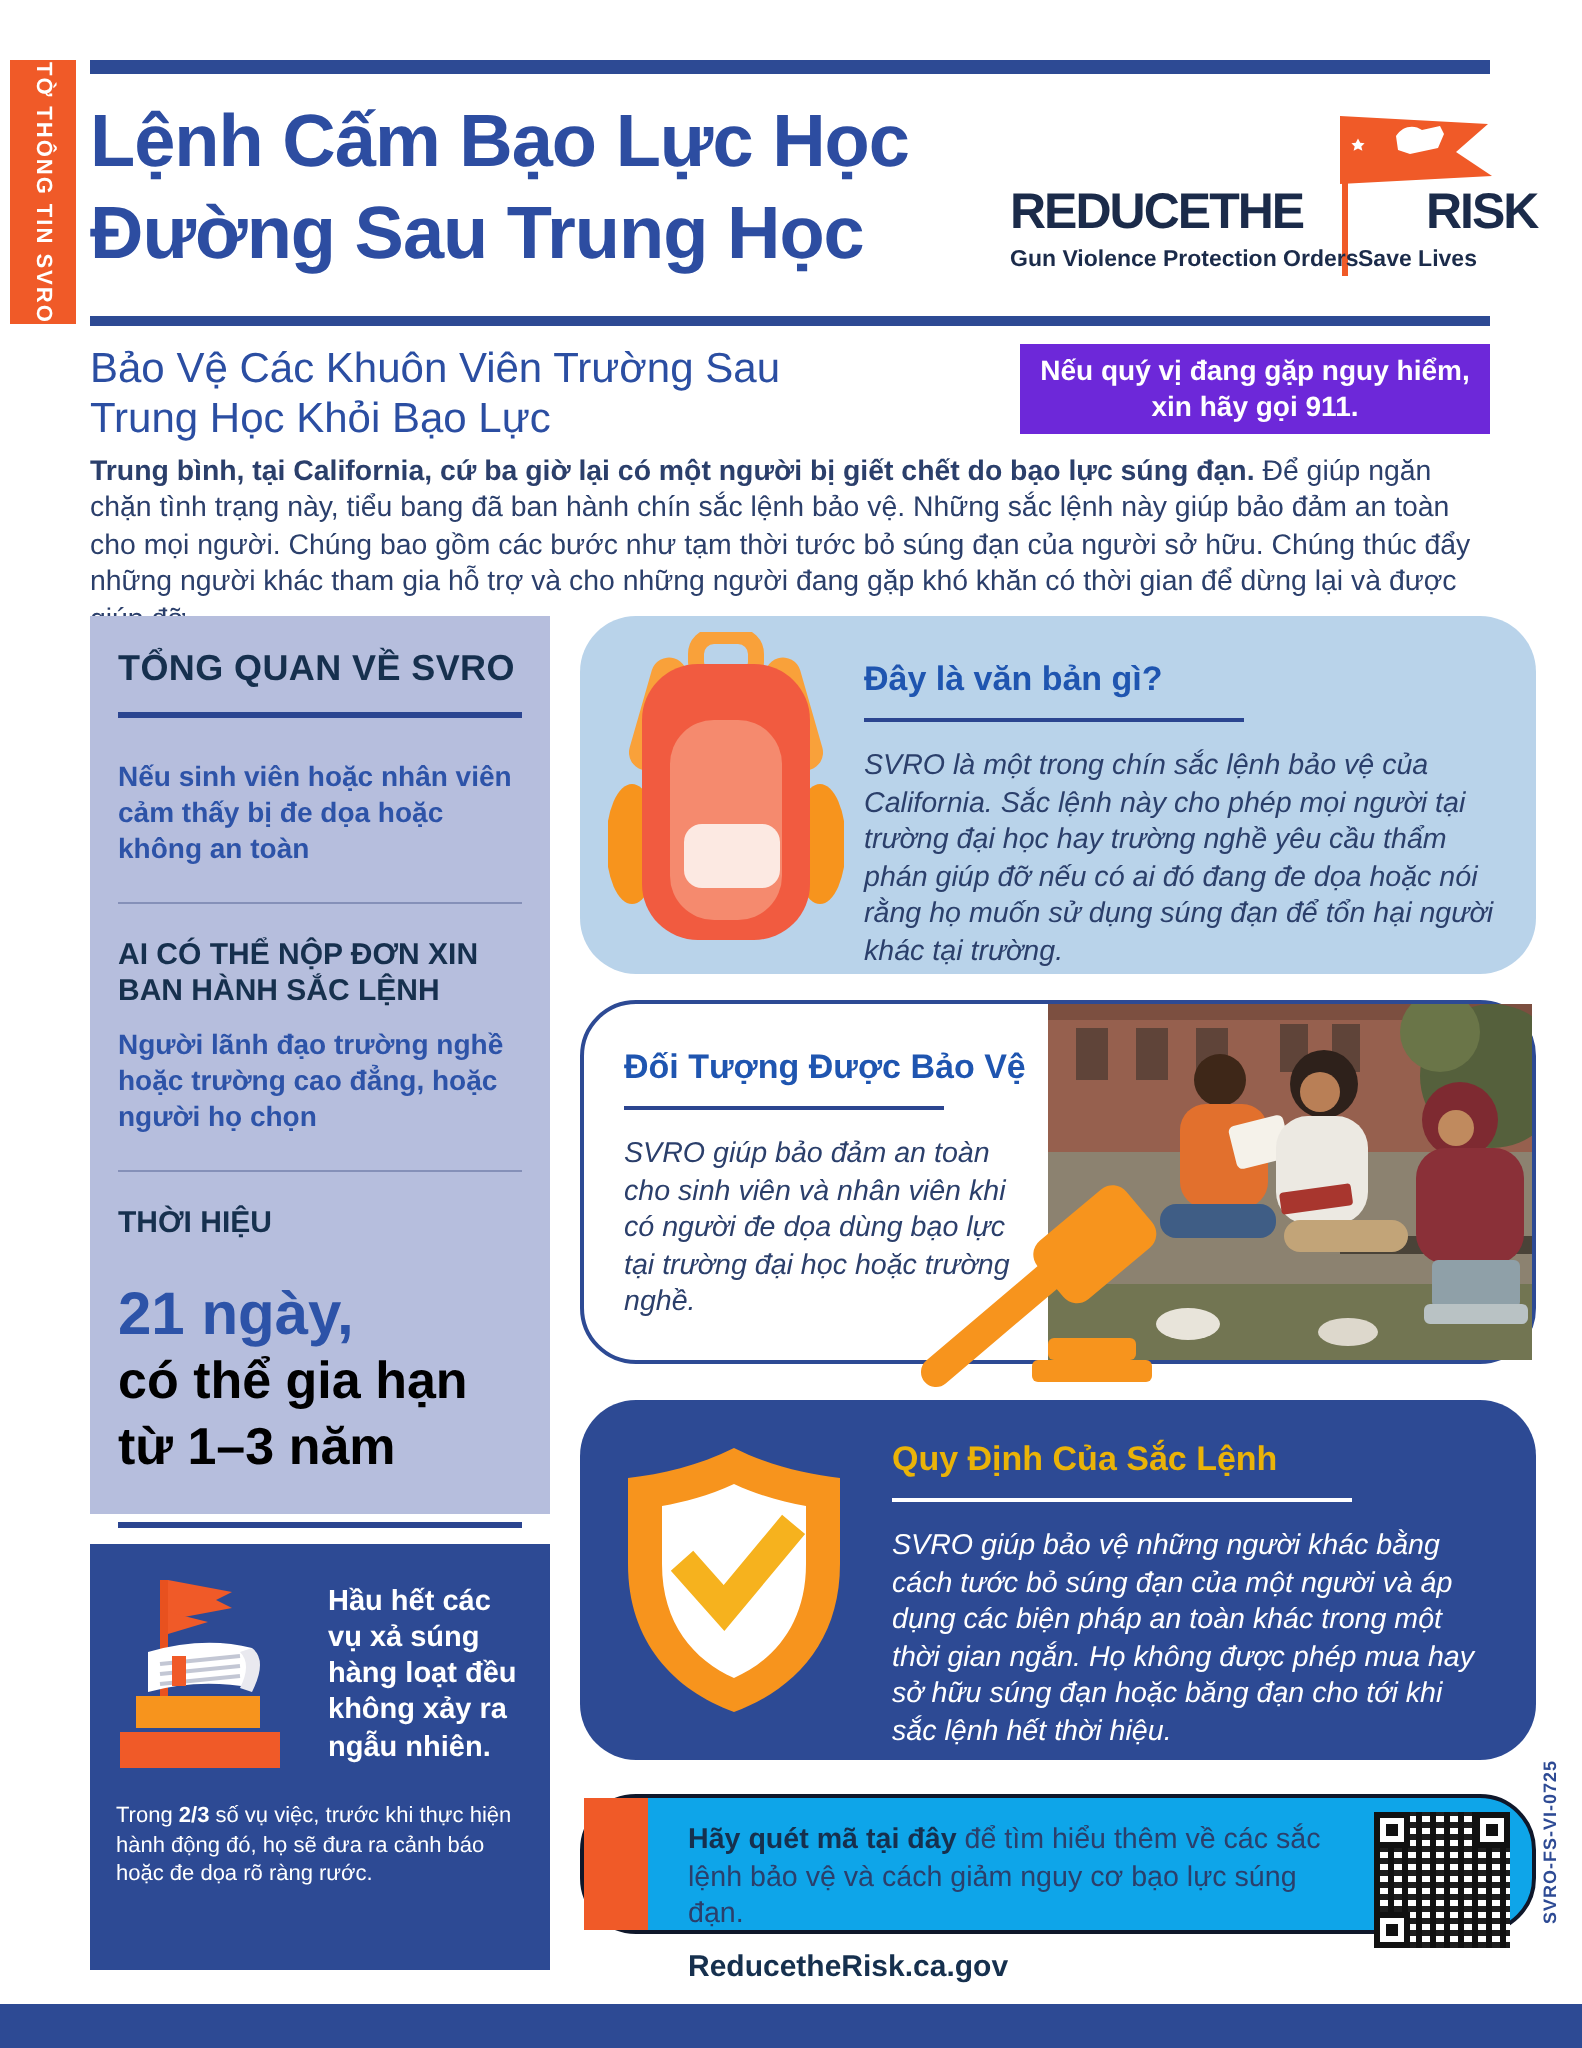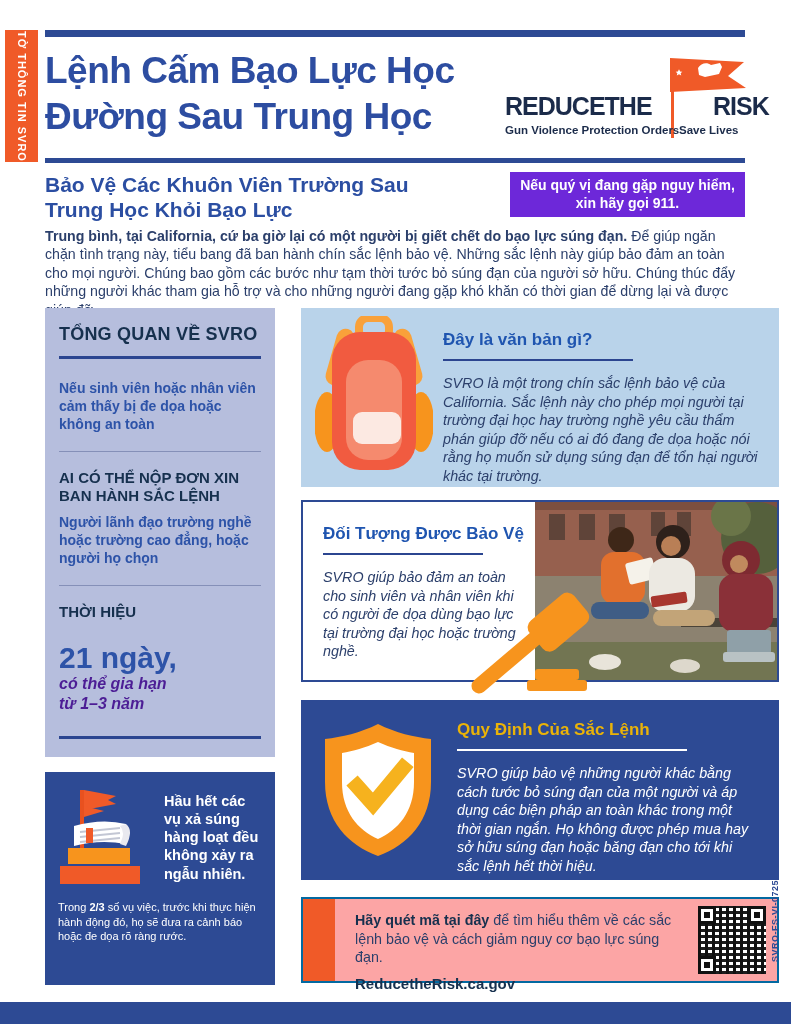--- a/index.html
+++ b/index.html
@@ -21,69 +21,69 @@
   .rule-top { position:absolute; left:45px; top:30px; width:700px; height:7px; background:#2d4a94; }
   .rule-mid { position:absolute; left:45px; top:158px; width:700px; height:5px; background:#2d4a94; }
   .title { position:absolute; left:45px; top:48px; color:#2d4da1; font-weight:800; font-size:37px; line-height:1.25; letter-spacing:-0.5px; }
   .logo { position:absolute; left:505px; top:56px; width:240px; height:86px; }
   .logo .pole { position:absolute; left:166px; top:4px; width:3px; height:78px; background:#f05a28; }
   .logo .flag { position:absolute; left:163px; top:0px; }
   .logo .brand { position:absolute; left:0; top:36px; width:240px; font-weight:800; font-size:25px; color:#1b2b4a; letter-spacing:-1px; white-space:nowrap; }
   .logo .brand .b-risk { position:absolute; left:174px; top:0;margin-left:34px; }
   .logo .tagline { position:absolute; left:0; top:68px; width:240px; font-size:11.5px; font-weight:bold; color:#1b2b4a; white-space:nowrap; }
   .logo .tagline .t-right { position:absolute; left:174px; top:0; }
-  .subtitle { position:absolute; left:45px; top:172px; color:#2b4ea2; font-weight:700; font-size:21px; line-height:1.2; }
+  .subtitle { position:absolute; left:45px; top:172px; color:#2b4ea2; font-weight:400; font-size:21px; line-height:1.2; }
   .emergency {
     position:absolute; left:510px; top:172px; width:235px; height:45px; background:#6d28d9;
     color:#fff; font-weight:bold; font-size:14px; line-height:1.25; text-align:center;
     display:flex; flex-direction:column; align-items:center; justify-content:center;
   }
   .intro { position:absolute; left:45px; top:227px; width:700px; font-size:14.2px; line-height:1.3; color:#2b3f6b; }
   .intro b { font-weight:800; }
   
   .overview {
     position:absolute; left:45px; top:308px; width:230px; height:449px;
     background:#b6bedd; padding:16px 14px;
   }
   .overview h2 { font-size:18px; font-weight:800; color:#16304e; letter-spacing:0.2px; }
   .panel-rule { height:3px; background:#2b4590; margin:11px 0 20px; }
   .ov-head { font-size:15px; font-weight:800; color:#16304e; line-height:1.25; margin-bottom:7px; }
   .ov-body { font-size:14px; font-weight:bold; color:#2d53a8; line-height:1.3; }
   .thin-div { border:0; border-top:1px solid #8590b8; margin:17px 0; }
   .dur-big { font-size:30px; font-weight:800; color:#2d53a8; margin-top:20px; line-height:1.1; }
-  .dur-rest { font-size:16px; font-weight:800; color:#4c1d95; line-height:1.25;font-style:italic; }
+  .dur-rest { font-size:26px; font-weight:800; color:#000000; line-height:1.25; }
   .panel-rule-bottom { height:3px; background:#2b4590; margin-top:22px; }
   .stat-box {
     position:absolute; left:45px; top:772px; width:230px; height:213px;
     background:#2d4a94; color:#fff; padding:14px 13px;
   }
   .stat-top { display:flex; gap:20px; }
   .stat-top .icon-wrap { flex:0 0 86px; }
   .stat-highlight { font-size:14.5px; font-weight:800; line-height:1.25; padding-top:6px; }
   .stat-body { font-size:11px; line-height:1.32; margin-top:10px; }
   .stat-body b { font-weight:800; }
   
-  .card { position:absolute; left:301px; width:478px; }
+  .card { position:absolute; left:290px; width:478px;border-radius:28px; }
   .card-title { font-size:17px; font-weight:800; color:#1f55b0; }
   .card-title-rule { height:2px; background:#2b4590; margin:9px 0 13px; width:190px; }
   .card-body { font-size:14.3px; color:#2b3f6b; line-height:1.3;font-style:italic; }
   .card-what { top:308px; height:179px; background:#b9d3ea; }
   .card-what .backpack { position:absolute; left:14px; top:8px; }
   .card-what .content { position:absolute; left:142px; top:22px; width:318px; }
   .card-who { top:500px; height:182px; background:#fff; border:2px solid #2d4a94; }
   .card-who .content { position:absolute; left:20px; top:22px; width:208px; }
   .card-who .photo { position:absolute; right:0; top:0; width:242px; height:178px; overflow:hidden; }
   .card-who .gavel { position:absolute; left:162px; top:88px; z-index:3; }
   .card-rules { top:700px; height:180px; background:#2d4a94; }
   .card-rules .shield { position:absolute; left:16px; top:12px; }
   .card-rules .content { position:absolute; left:156px; top:20px; width:300px; }
   .card-rules .card-title { color:#eab308; }
   .card-rules .card-title-rule { background:#fff; width:230px; }
   .card-rules .card-body { color:#fff; }
-  .qr-box { top:897px; height:86px; background:#fca5a5; border:2px solid #0369a1; }
+  .qr-box { top:897px; height:70px; background:#0ea5e9; border:2px solid #0f172a; }
   .qr-stripe { position:absolute; left:0; top:0; bottom:0; width:32px; background:#f05a28; }
   .qr-text { position:absolute; left:52px; top:12px; width:330px; font-size:14.3px; color:#2b3f6b; line-height:1.3; }
   .qr-text b { font-weight:800; color:#16304e; }
   .qr-url { display:block; margin-top:7px; font-size:15px; font-weight:800; color:#16304e; text-decoration:none; }
   .qr-code {
     position:absolute; right:11px; top:7px; width:68px; height:68px; background:#fff;
     background-image:
       repeating-linear-gradient(0deg, rgba(17,17,17,0.95) 0 3px, transparent 3px 6px),
       repeating-linear-gradient(90deg, #111 0 3px, #fff 3px 7px);
   }

